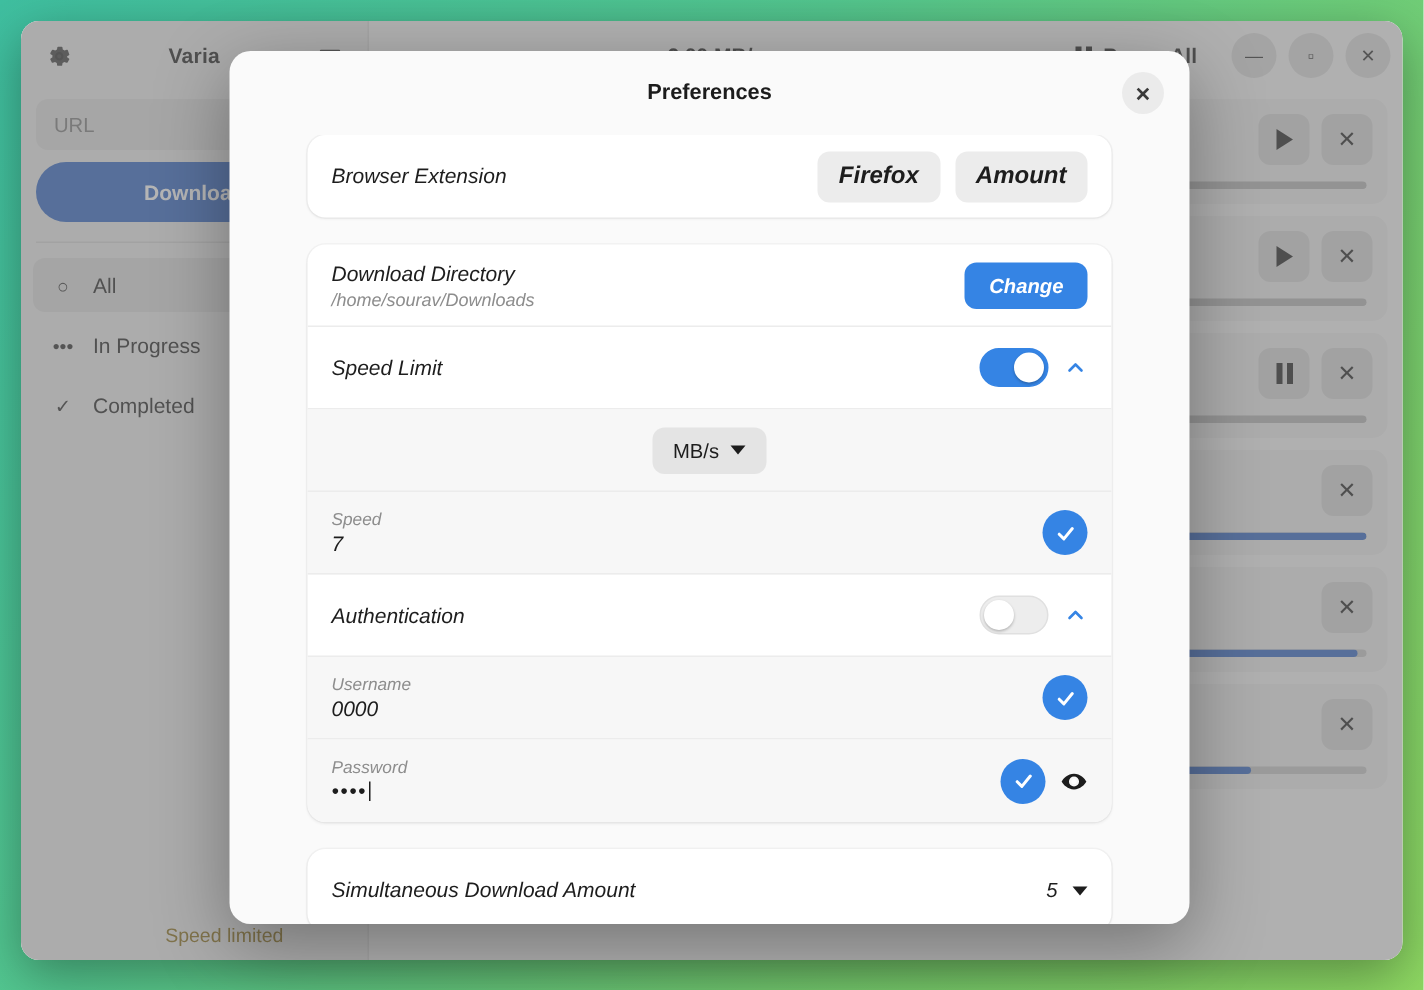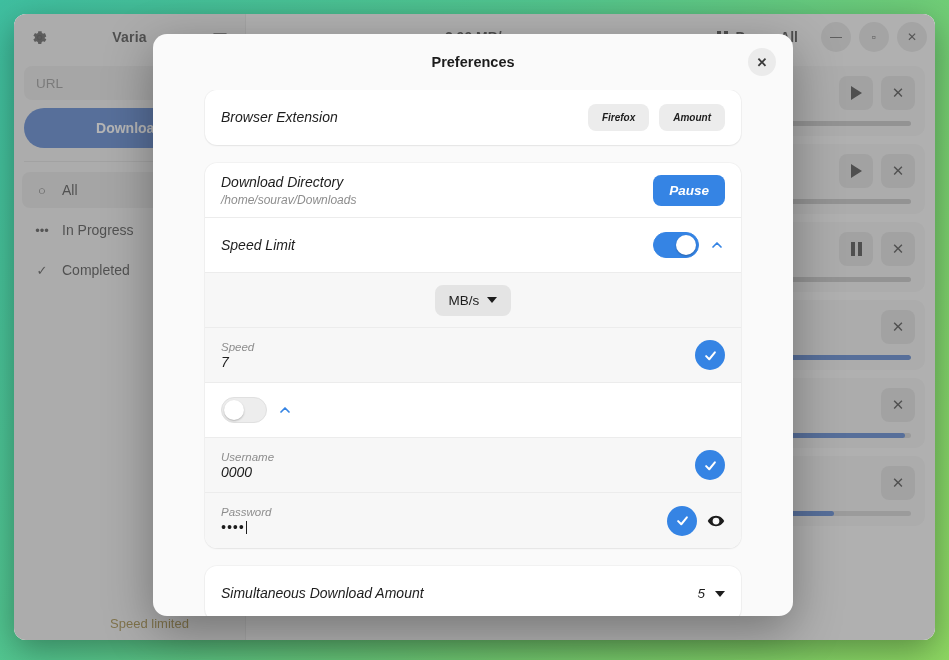--- a/index.html
+++ b/index.html
@@ -162,21 +162,21 @@
   }
   .row:last-child { border-bottom: none; }
   .row.alt { background: #f7f7f7; }
   .row-main { flex: 1; min-width: 0; }
   .row-title { font-size: 14px; color: #1d1d1d; line-height: 1.35; }
   .row-sub { font-size: 12px; color: #8d8d8d; margin-top: 1px; }
   .row-right { display: flex; align-items: center; gap: 10px; }
 
   .pill-btn {
     background: #ececec; border-radius: 8px;
-    padding: 8px 14px; font-size: 10px; font-weight: bold; color: #1d1d1d;
+    padding: 8px 14px; font-size: 16px; font-weight: bold; color: #1d1d1d;
   }
   .blue-btn {
     background: #3584e4; border-radius: 8px;
     padding: 8px 16px; font-size: 13.5px; font-weight: bold; color: #fff;
   }
   .toggle {
     width: 46px; height: 26px; border-radius: 13px;
     background: #ededed; position: relative; flex: 0 0 46px;
     border: 1px solid #e0e0e0;
   }
@@ -373,21 +373,21 @@
     </div>
 
     <div class="card">
 
       <div class="row">
         <div class="row-main">
           <div class="row-title">Download Directory</div>
           <div class="row-sub">/home/sourav/Downloads</div>
         </div>
         <div class="row-right">
-          <div class="blue-btn">Pause</div>
+          <div class="blue-btn">Change</div>
         </div>
       </div>
 
       <div class="row">
         <div class="row-main">
           <div class="row-title">Speed Limit</div>
         </div>
         <div class="row-right">
           <div class="toggle on">
               <span class="knob"></span>
@@ -415,20 +415,23 @@
         <div class="row-right">
           <div class="confirm">
             <svg width="15" height="15" viewBox="0 0 24 24" fill="none" stroke="currentColor" stroke-width="3.2" stroke-linecap="round" stroke-linejoin="round">
                 <polyline points="5,13 10,18 19,7"></polyline>
               </svg>
           </div>
         </div>
       </div>
 
       <div class="row">
+        <div class="row-main">
+          <div class="row-title">Authentication</div>
+        </div>
         <div class="row-right">
           <div class="toggle">
               <span class="knob"></span>
             </div>
           <span class="chev">
             <svg width="16" height="16" viewBox="0 0 24 24" fill="none" stroke="currentColor" stroke-width="2.6" stroke-linecap="round" stroke-linejoin="round">
                 <polyline points="6,15 12,9 18,15"></polyline>
               </svg>
           </span>
         </div>

